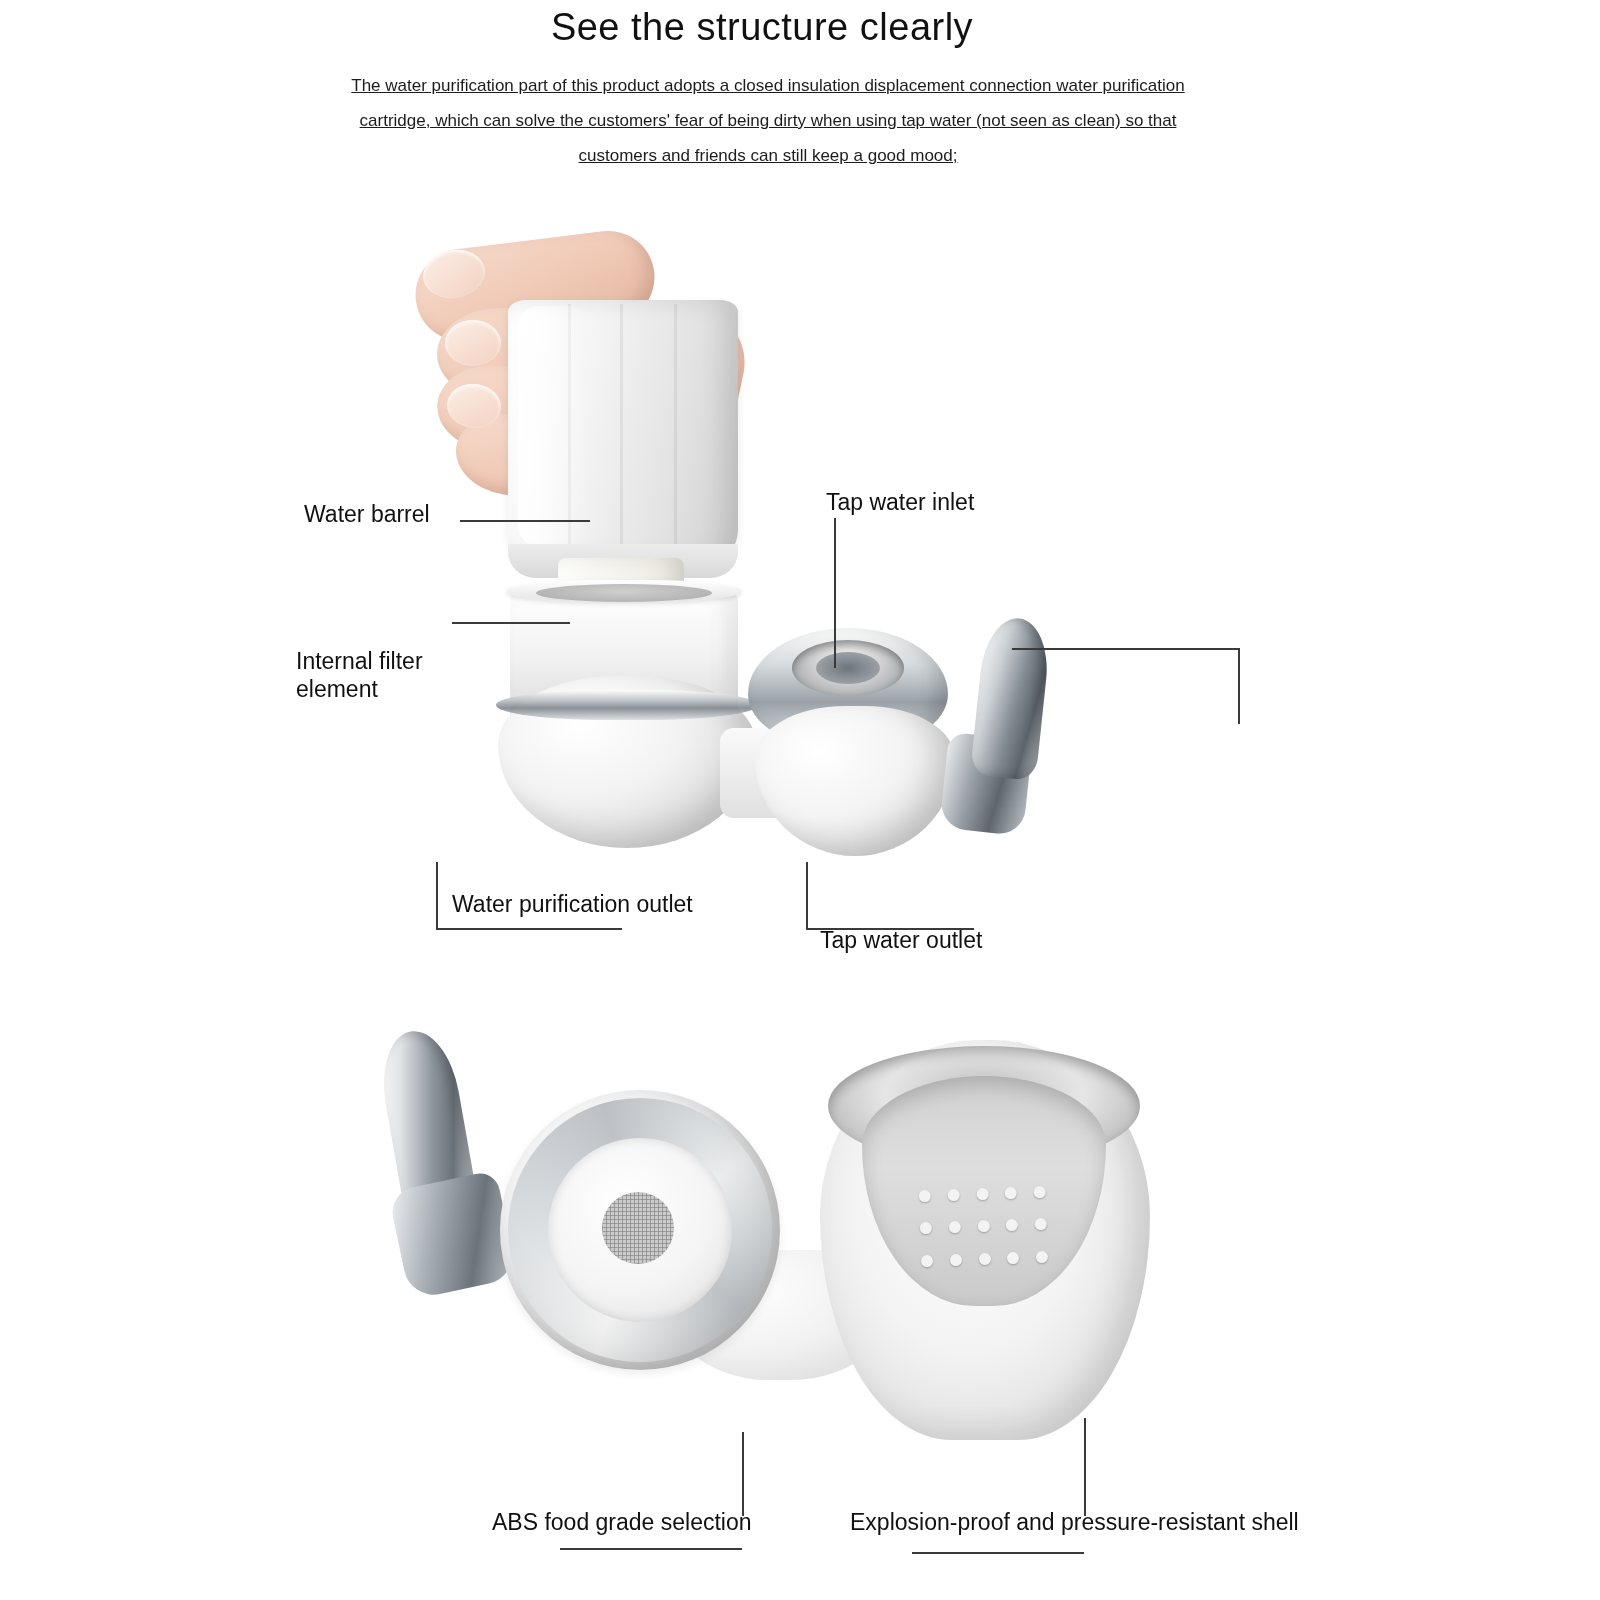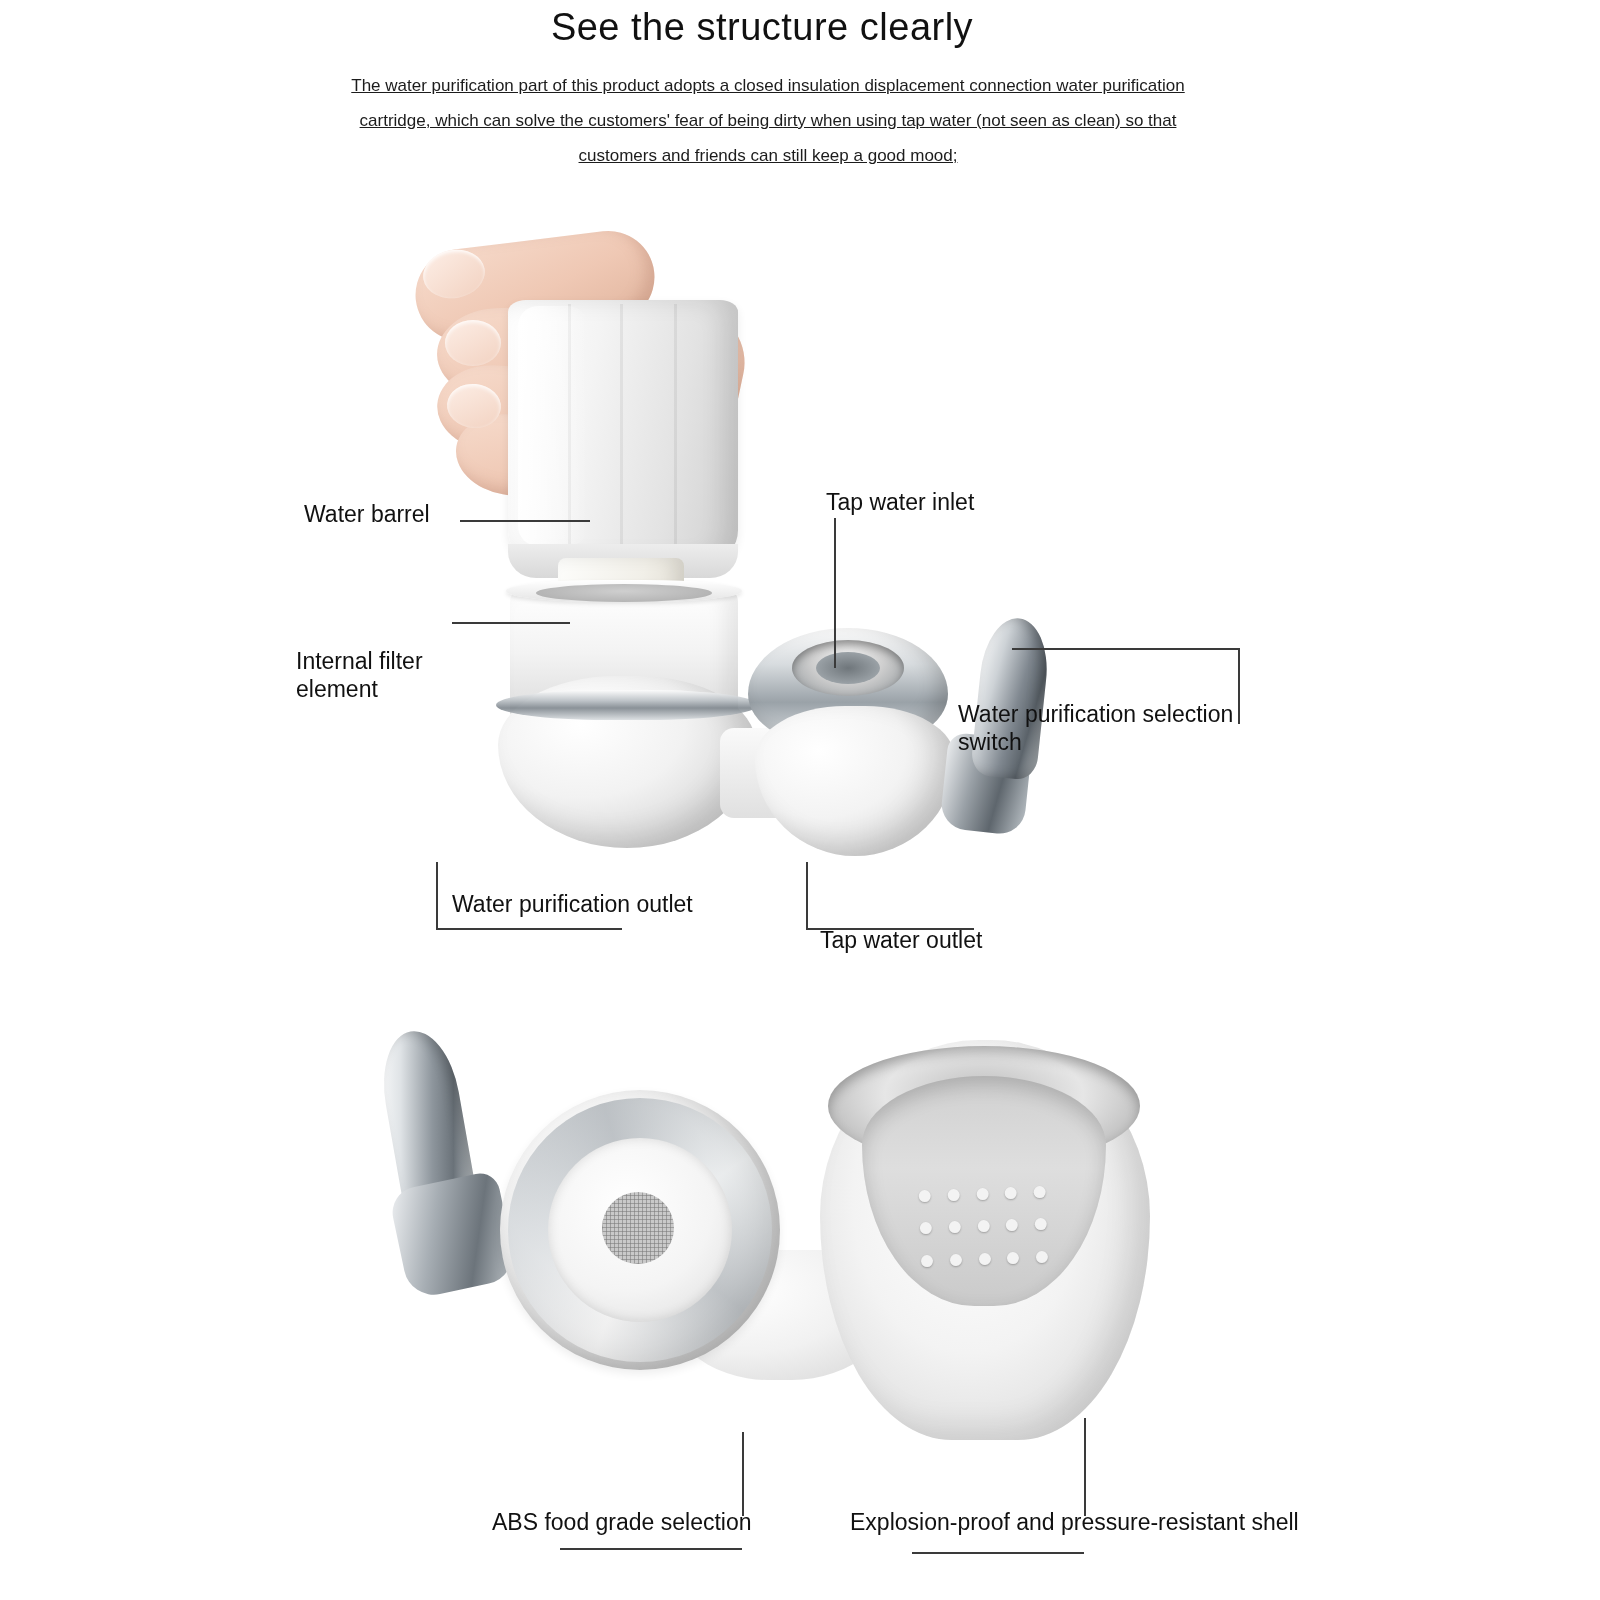--- a/index.html
+++ b/index.html
@@ -432,22 +432,20 @@
   <div class="label" style="left:304px; top:500px;">Water barrel</div>
   <div class="leader h" style="left:460px; top:520px; width:130px;"></div>
 
   <div class="label" style="left:296px; top:600px;margin-top:47px;">Internal filter
 element</div>
   <div class="leader h" style="left:452px; top:622px; width:118px;"></div>
 
   <div class="label" style="left:826px; top:488px;">Tap water inlet</div>
   <div class="leader v" style="left:834px; top:518px; height:150px;"></div>
 
-  <div class="label" style="left:958px; top:700px; width:300px;">Water purification selection
-switch</div>
   <div class="leader h" style="left:1012px; top:648px; width:226px;"></div>
   <div class="leader v" style="left:1238px; top:648px; height:76px;"></div>
 
   <div class="label" style="left:452px; top:890px;">Water purification outlet</div>
   <div class="leader v" style="left:436px; top:862px; height:66px;"></div>
   <div class="leader h" style="left:436px; top:928px; width:186px;"></div>
 
   <div class="label" style="left:820px; top:890px;margin-top:36px;">Tap water outlet</div>
   <div class="leader v" style="left:806px; top:862px; height:66px;"></div>
   <div class="leader h" style="left:806px; top:928px; width:168px;"></div>

